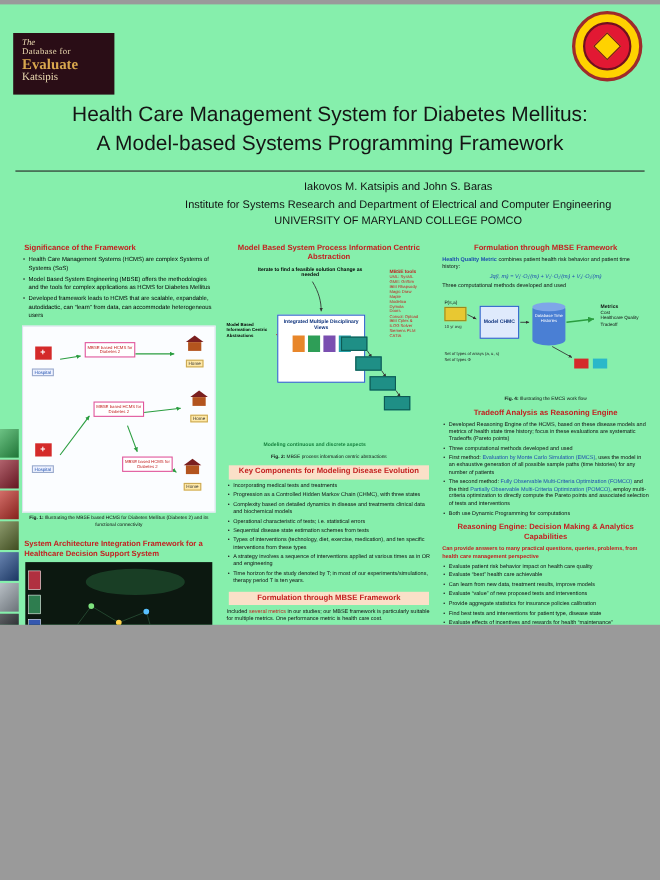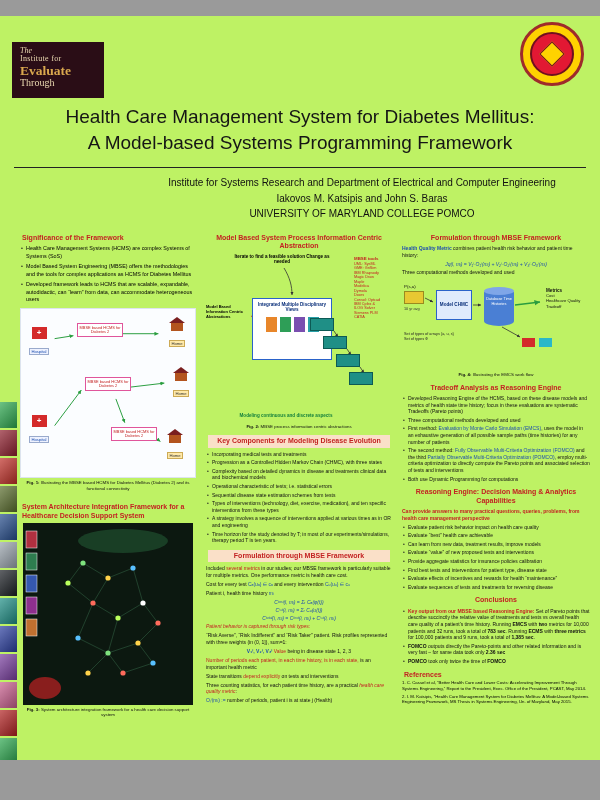--- a/index.html
+++ b/index.html
@@ -1,18 +1,18 @@
 <!DOCTYPE html>
 <html><head>
 <meta charset="utf-8">
 <style>
   * { margin:0; padding:0; box-sizing:border-box; }
   html,body { background:#9a9a9a; }
   body { font-family:"Liberation Sans","DejaVu Sans",sans-serif; }
-  .poster { position:relative; width:600px; height:744px; background:#bef264; margin:16px auto; overflow:hidden; }
+  .poster { position:relative; width:600px; height:564px; background:#86efac; margin:4px auto; overflow:hidden; }
 
   
   .isr-logo { position:absolute; left:12px; top:26px; width:92px; height:56px; background:#2a0d16;
               color:#ead9b0; padding:5px 8px; line-height:1.05; font-family:"Liberation Serif",serif; }
   .isr-the { font-style:italic; font-size:8px; }
   .isr-line2 { font-size:8px; letter-spacing:.3px; }
   .isr-systems { font-size:13.5px; font-weight:700; color:#d9a84e; }
   .isr-research { font-size:10px; }
   .umd-seal { position:absolute; right:16px; top:6px; width:64px; height:64px; border-radius:50%;
               background:#ffd200; border:3px solid #9e2b2b; display:flex; align-items:center; justify-content:center; }
@@ -102,38 +102,38 @@
   .box-cyan { position:absolute; left:137px; top:60px; width:13px; height:9px; background:#2ab8c9; }
   .fig4-notes { position:absolute; left:2px; top:54px; width:110px; font-size:3.8px; color:#222; line-height:1.3; }
 </style>
 </head>
 <body>
 
 <div class="poster">
 
   <div class="isr-logo">
     <div class="isr-the">The</div>
-    <div class="isr-line2">Institute for</div>
+    <div class="isr-line2">Database for</div>
     <div class="isr-systems">Evaluate</div>
-    <div class="isr-research">Through</div>
+    <div class="isr-research">Katsipis</div>
   </div>
   <div class="umd-seal">
     <div class="umd-seal-inner">
       <div class="umd-diamond"></div>
     </div>
   </div>
 
   <div class="title">
     <div>Health Care Management System for Diabetes Mellitus:</div>
     <div>A Model-based Systems Programming Framework</div>
   </div>
   <div class="title-rule"></div>
   <div class="byline">
+    <div>Iakovos M. Katsipis and John S. Baras</div>
     <div>Institute for Systems Research and Department of Electrical and Computer Engineering</div>
-    <div>Iakovos M. Katsipis and John S. Baras</div>
     <div>UNIVERSITY OF MARYLAND COLLEGE POMCO</div>
   </div>
 
   <div class="filmstrip">
       <div class="tile" style="background-color: rgb(45, 168, 79);"></div>
       <div class="tile" style="background-color: rgb(143, 31, 46);"></div>
       <div class="tile" style="background-color: rgb(192, 48, 40);"></div>
       <div class="tile" style="background-color: rgb(91, 110, 46);"></div>
       <div class="tile" style="background-color: rgb(39, 78, 141);"></div>
       <div class="tile" style="background-color: rgb(154, 164, 173);"></div>

